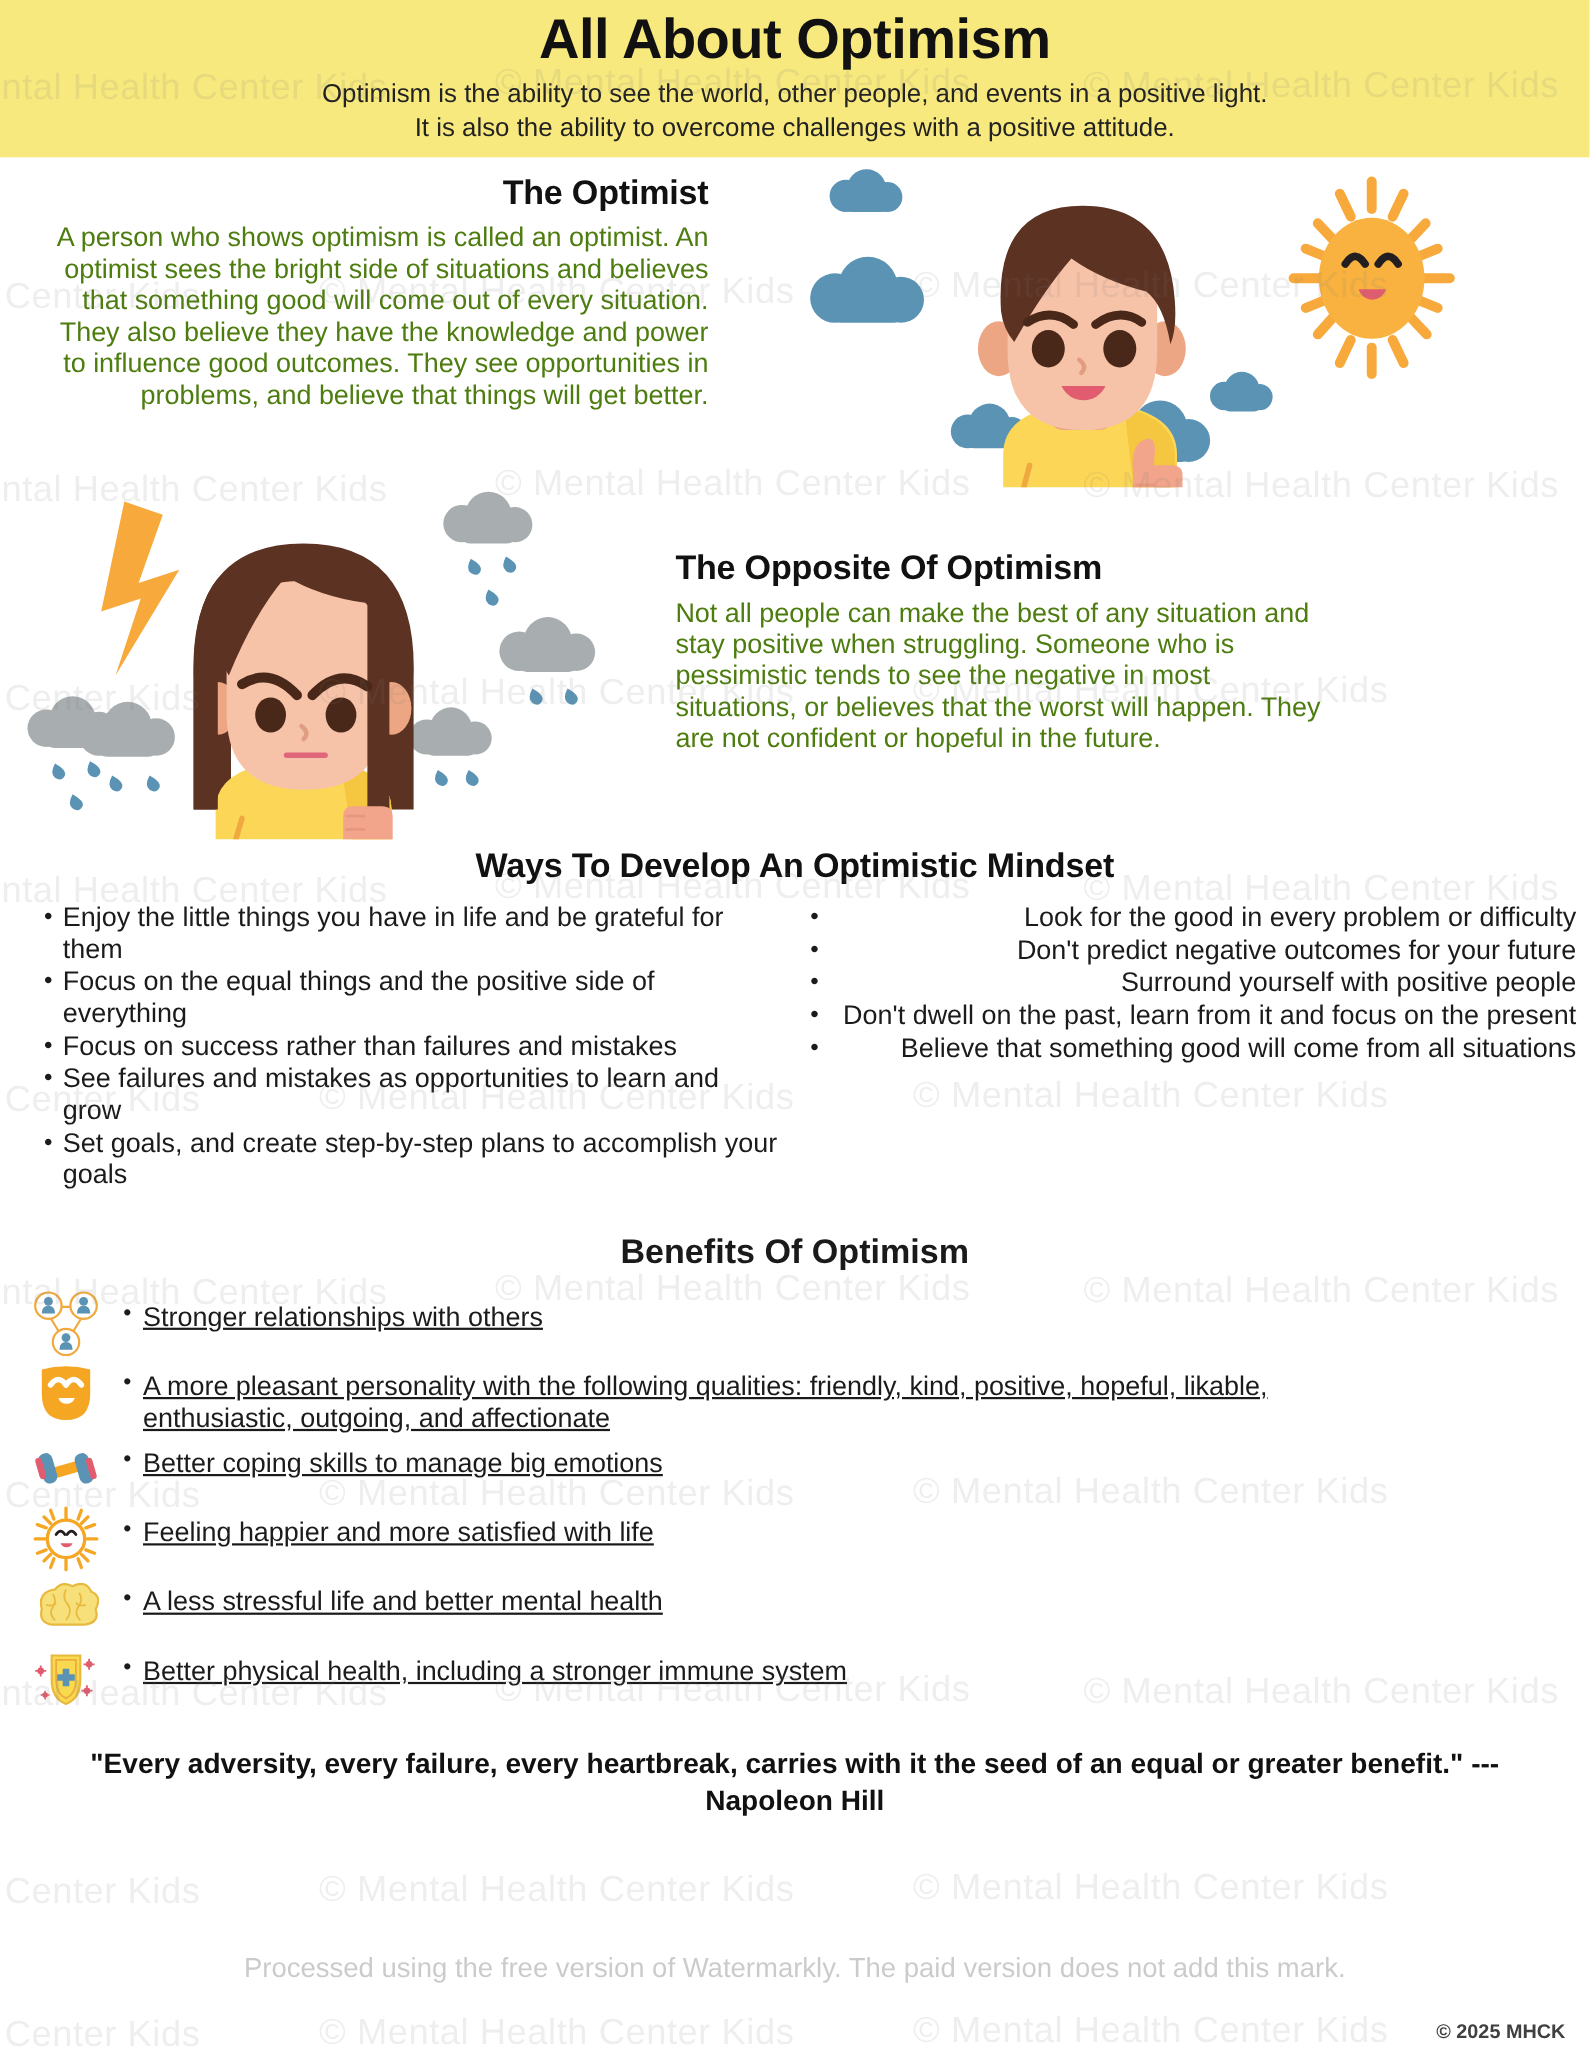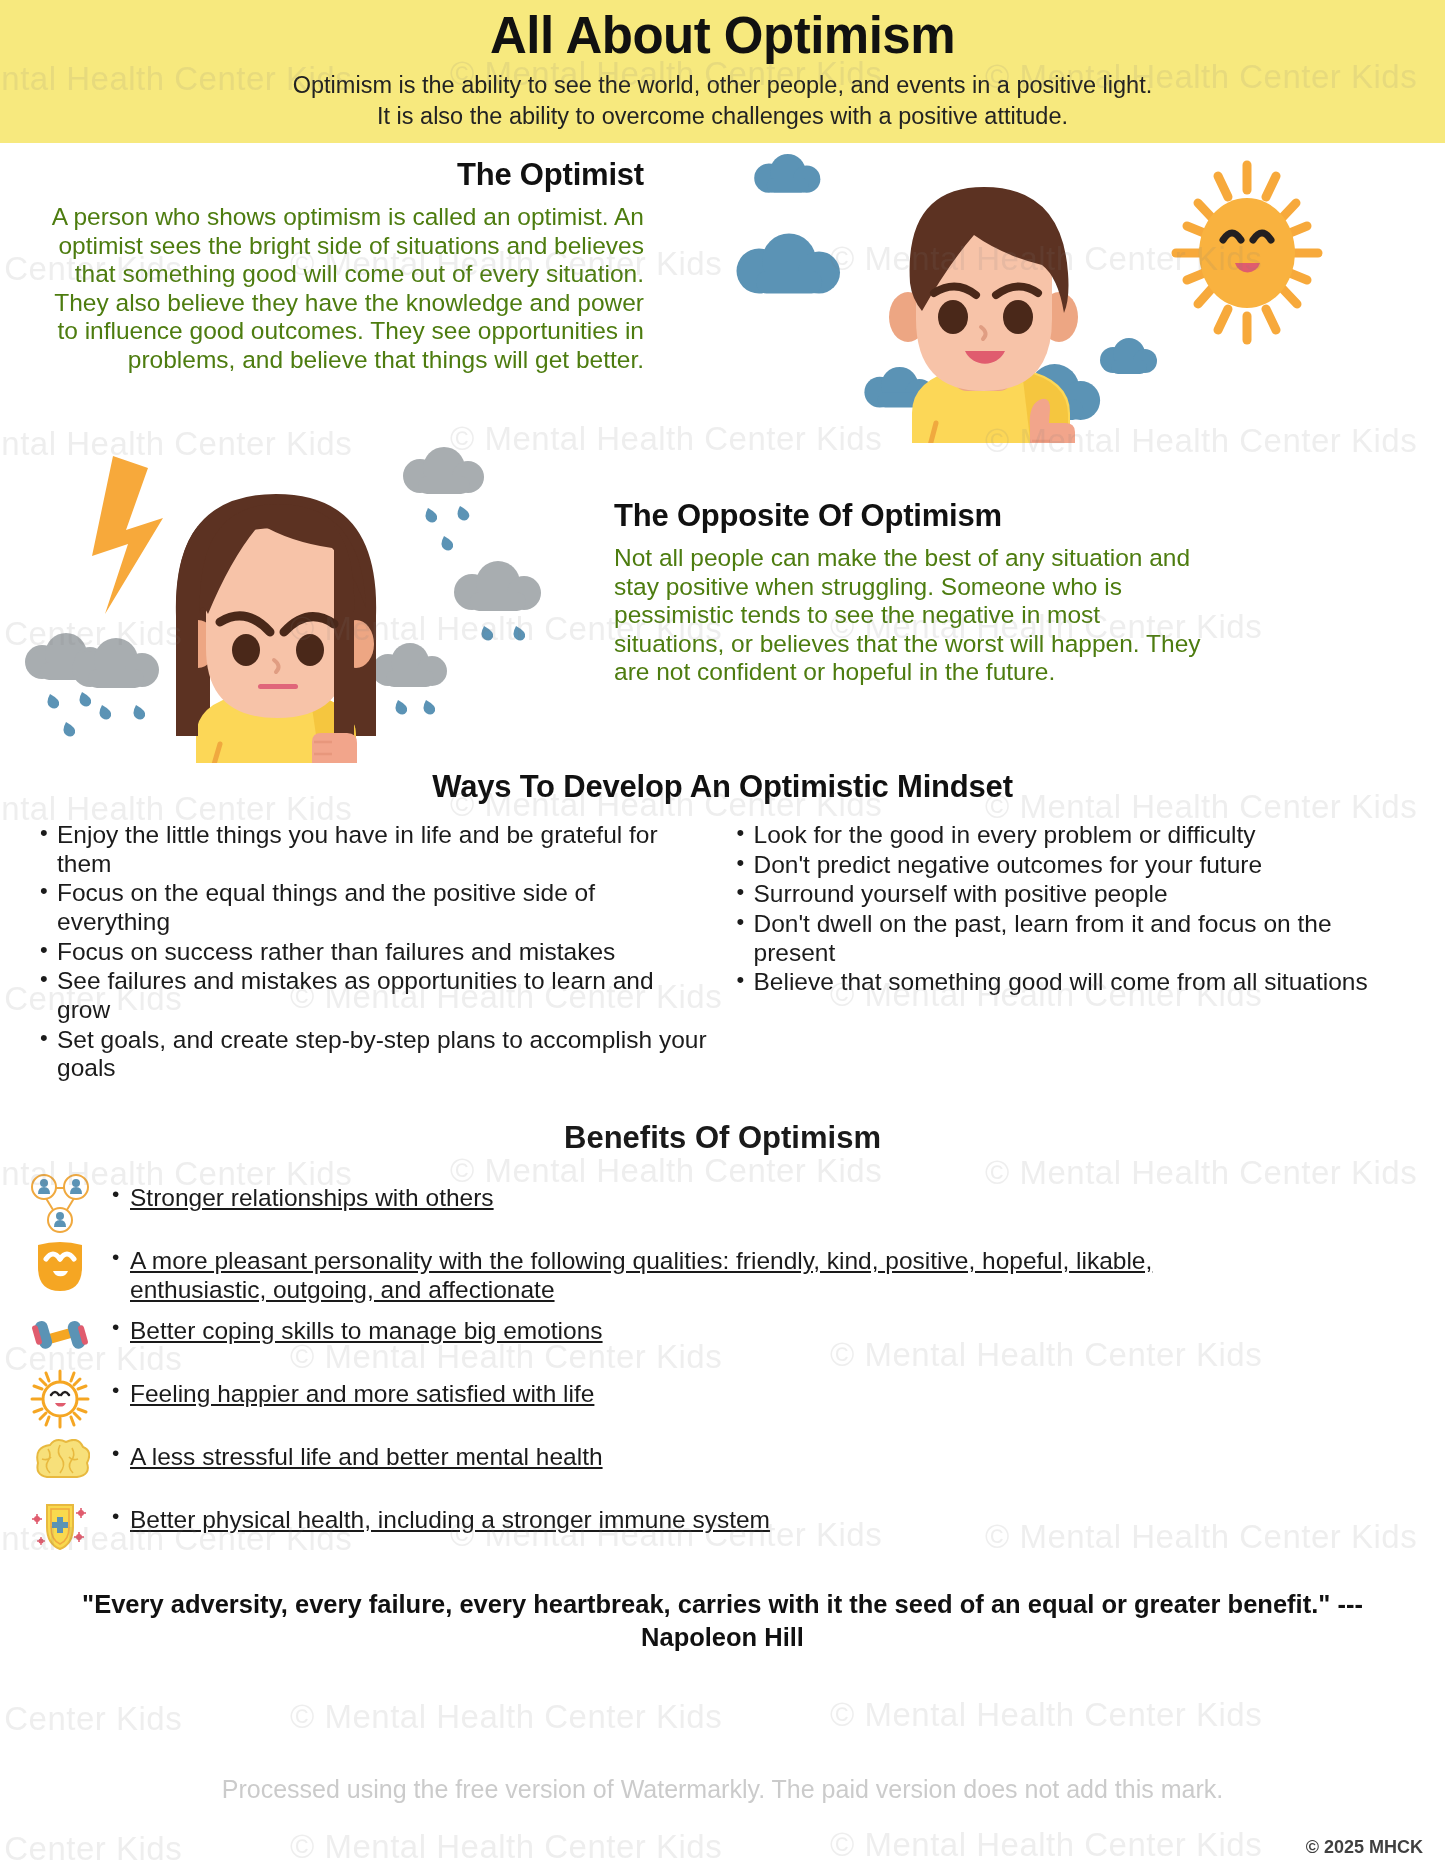--- a/index.html
+++ b/index.html
@@ -128,21 +128,21 @@
     font-weight: bold;
     color: #111;
     letter-spacing: -0.2px;
   }
   .ways-cols {
     display: flex;
     margin-top: 16px;
   }
   .ways-col { width: 50%; }
   .ways-col.left { padding-left: 38px; padding-right: 14px; }
-  .ways-col.right { padding-left: 12px; padding-right: 27px; }
+  .ways-col.right { padding-left: 12px; padding-right: 12px; text-align: right; }
 
   ul.bullets { list-style: none; }
   ul.bullets li {
     font-size: 24.5px;
     line-height: 1.17;
     color: #1b1b1b;
     margin-bottom: 1px;
     padding-left: 19px;
     position: relative;
   }

